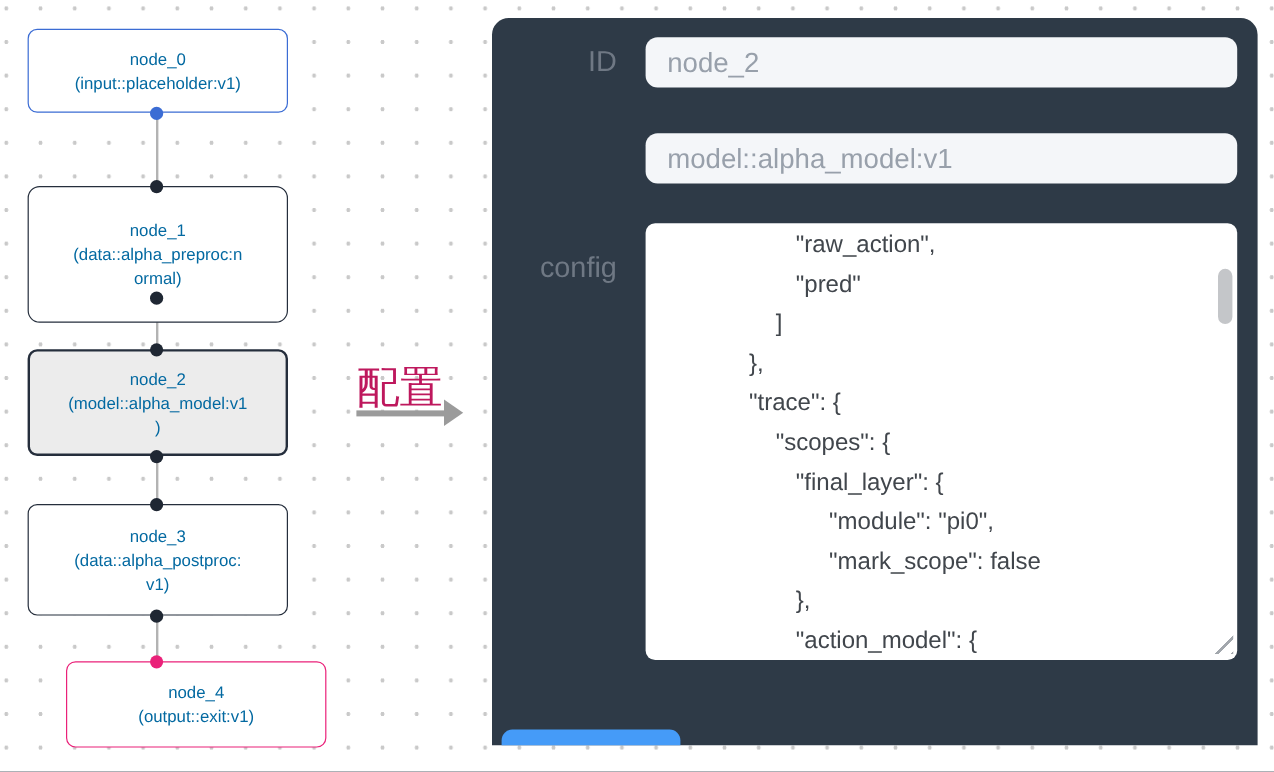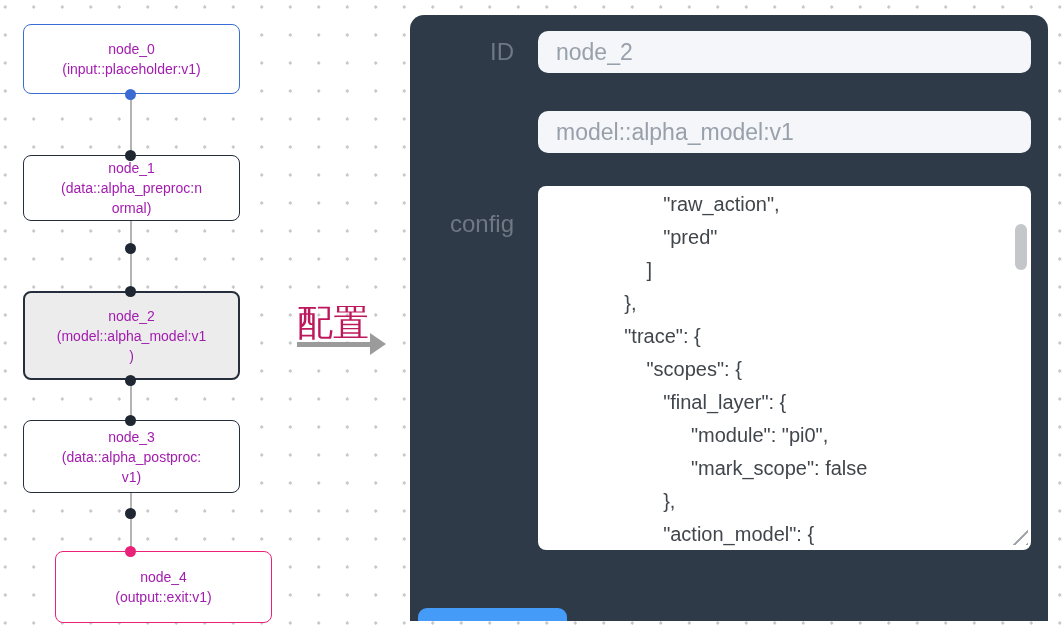--- a/index.html
+++ b/index.html
@@ -14,27 +14,27 @@
 
   
   .flow{position:absolute;left:0;top:0;width:400px;height:643px;}
   .edge-line{position:absolute;left:130px;top:94px;width:2px;height:457px;background:var(--edge);z-index:0;}
   .node{
     position:absolute;left:23px;width:217px;box-sizing:border-box;z-index:1;
     background:#ffffff;border:1.5px solid var(--node_default_border);border-radius:8px;
     display:flex;align-items:center;justify-content:center;text-align:center;
   }
   .node-label{
-    white-space:pre-line;font-size:14px;line-height:20px;color:#a21caf;
+    white-space:pre-line;font-size:14px;line-height:20px;color:#0369a1;
     word-break:break-all;padding:0 4px;
   }
   .node.n0{top:24px;height:70px;border-color:var(--node_input_border);}
-  .node.n1{top:155px;height:66px;}
+  .node.n1{top:155px;height:114px;border-radius:10px;}
   .node.n2{top:291px;height:89px;border-width:2.5px;background:var(--node_selected_bg);}
-  .node.n3{top:420px;height:73px;}
+  .node.n3{top:420px;height:93px;}
   .node.n4{top:551px;height:72px;border-color:var(--node_output_border);margin-left:32px;}
   .port{
     position:absolute;left:125px;width:11px;height:11px;border-radius:50%;
     background:var(--port_dark);z-index:2;
   }
   .port.blue{background:var(--node_input_border);}
   .port.pink{background:var(--node_output_border);}
 
   
   .transfer-label{

